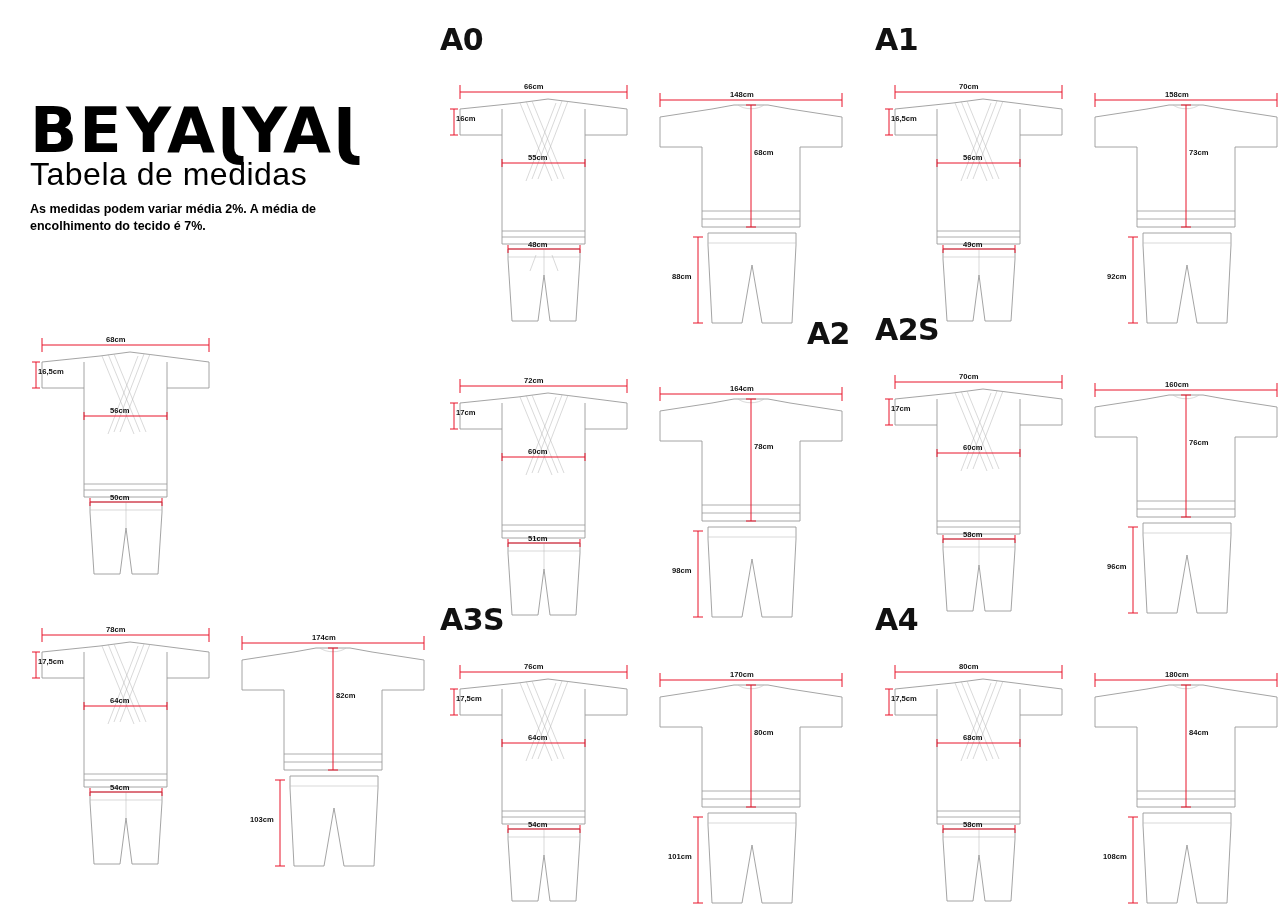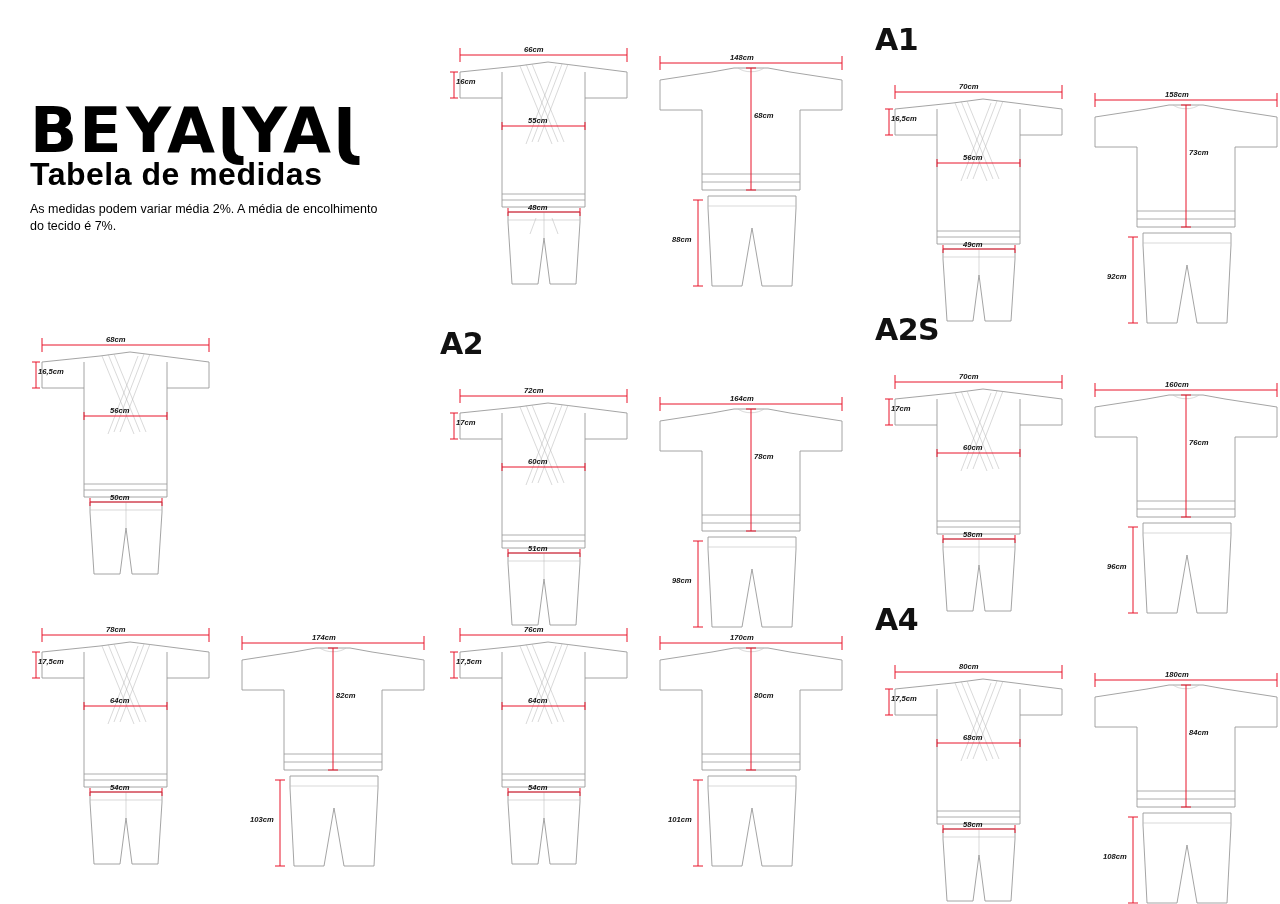--- a/index.html
+++ b/index.html
@@ -19,37 +19,37 @@
     font-family:"DejaVu Sans", sans-serif;
     font-size:62px;
     font-weight:bold;
     letter-spacing:2px;
     line-height:1;
     color:#000;
     white-space:nowrap;
   }
   .brand-logo .mirror{display:inline-block;transform:scaleX(-1);}
   .brand-title{
-    font-size:32px;font-weight:bold;margin-top:-6px;color:#000;
+    font-size:32px;font-weight:normal;margin-top:-6px;color:#000;
     letter-spacing:.5px;
   }
   .brand-note{
-    font-size:12.5px;font-weight:normal;margin-top:8px;line-height:1.35;color:#000;
+    font-size:12.5px;font-weight:bold;margin-top:8px;line-height:1.35;color:#000;
     max-width:350px;
   }
 
   
   .cell{position:absolute;}
   .cell-title{
     font-size:30px;font-weight:bold;color:#111;letter-spacing:-0.5px;
     font-family:"DejaVu Sans", sans-serif;
     margin:0 0 2px 0;
   }
   .views{position:relative;width:410px;height:268px;}
-  .view{position:absolute;top:0;font-style:italic;}
+  .view{position:absolute;top:0;}
   .view-front{left:0;width:200px;height:268px;}
   .view-back{left:210px;width:200px;height:268px;}
 
   svg{display:block;overflow:visible;}
   .gi{fill:none;stroke:#9a9a9a;stroke-width:.9;}
   .gi-thin{fill:none;stroke:#c0c0c0;stroke-width:.6;}
   .dim{stroke:#e8142a;stroke-width:1;fill:none;}
   .dimtxt{font-family:"Liberation Sans",sans-serif;font-size:7.6px;font-weight:bold;fill:#111;}
   .lapel{fill:none;stroke:#b9b9b9;stroke-width:.55;}
   .belt{fill:none;stroke:#9a9a9a;stroke-width:.8;}
@@ -61,20 +61,21 @@
 
   <div class="brand-block">
     <div class="brand-logo">
       <span>BE</span><span class="mirror">JAYJAY</span>
     </div>
     <div class="brand-title">Tabela de medidas</div>
     <div class="brand-note">As medidas podem variar média 2%. A média de encolhimento do tecido é 7%.</div>
   </div>
 
   <div class="cell" style="left:440px;top:22px;">
+    <div class="cell-title">A0</div>
     <div class="views">
       <div class="view view-front">
         <svg width="200" height="268" viewBox="0 0 200 268">
 
           <path class="gi" d="M20,50 L20,76 L62,76 L62,185 L145,185 L145,76 L187,76 L187,50 L140,44 L108,40 L78,44 Z"></path>
           <path class="gi" d="M62,76 L62,50 M145,76 L145,50"></path>
 
           <path class="lapel" d="M86,42 L118,120 M122,42 L92,120"></path>
           <path class="lapel" d="M92,42 L124,120 M128,42 L98,120"></path>
           <path class="lapel" d="M80,44 L112,122 M116,44 L86,122"></path>
@@ -175,21 +176,21 @@
           <text class="dimtxt" x="16" y="62">16,5cm</text>
           <path class="dim" d="M62,104 L145,104 M62,100 L62,108 M145,100 L145,108"></path>
           <text class="dimtxt" x="88" y="101">56cm</text>
           <path class="dim" d="M68,190 L140,190 M68,186 L68,194 M140,186 L140,194"></path>
           <text class="dimtxt" x="88" y="188">50cm</text>
         </svg>
       </div>
     </div>
   </div>
 
-  <div class="cell" style="left:440px;top:326px;">
+  <div class="cell" style="left:440px;top:316px;text-align:right;">
     <div class="cell-title">A2</div>
     <div class="views">
       <div class="view view-front">
         <svg width="200" height="268" viewBox="0 0 200 268">
           <path class="gi" d="M20,50 L20,76 L62,76 L62,185 L145,185 L145,76 L187,76 L187,50 L140,44 L108,40 L78,44 Z"></path>
           <path class="gi" d="M62,76 L62,50 M145,76 L145,50"></path>
           <path class="lapel" d="M86,42 L118,120 M122,42 L92,120"></path>
           <path class="lapel" d="M92,42 L124,120 M128,42 L98,120"></path>
           <path class="lapel" d="M80,44 L112,122 M116,44 L86,122"></path>
           <path class="belt" d="M62,172 L145,172 M62,178 L145,178"></path>
@@ -301,20 +302,21 @@
           <path class="dim" d="M101,46 L101,168 M96,46 L106,46 M96,168 L106,168"></path>
           <text class="dimtxt" x="104" y="96">82cm</text>
           <path class="dim" d="M48,178 L48,264 M43,178 L53,178 M43,264 L53,264"></path>
           <text class="dimtxt" x="18" y="220">103cm</text>
         </svg>
       </div>
     </div>
   </div>
 
   <div class="cell" style="left:440px;top:602px;">
+    <div class="cell-title">A3S</div>
     <div class="views">
       <div class="view view-front">
         <svg width="200" height="268" viewBox="0 0 200 268">
           <path class="gi" d="M20,50 L20,76 L62,76 L62,185 L145,185 L145,76 L187,76 L187,50 L140,44 L108,40 L78,44 Z"></path>
           <path class="gi" d="M62,76 L62,50 M145,76 L145,50"></path>
           <path class="lapel" d="M86,42 L118,120 M122,42 L92,120"></path>
           <path class="lapel" d="M92,42 L124,120 M128,42 L98,120"></path>
           <path class="lapel" d="M80,44 L112,122 M116,44 L86,122"></path>
           <path class="belt" d="M62,172 L145,172 M62,178 L145,178"></path>
           <path class="gi" d="M68,190 L140,190 L140,200 L136,262 L110,262 L104,216 L98,262 L72,262 L68,200 Z"></path>

